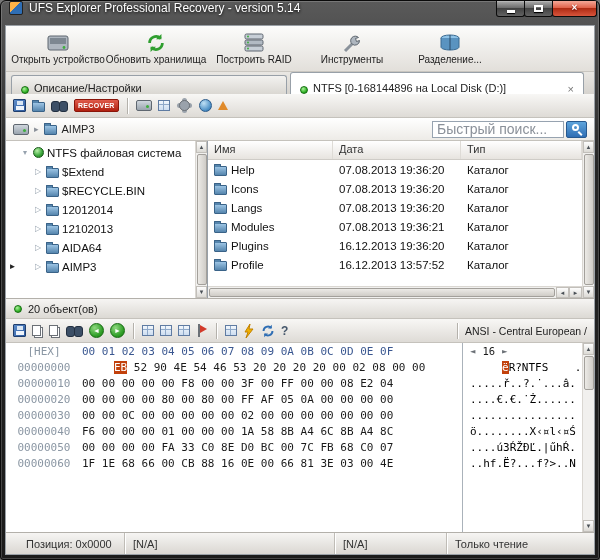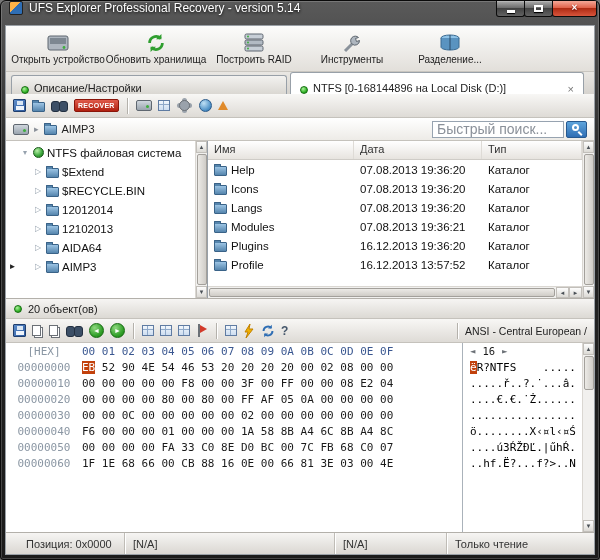--- a/index.html
+++ b/index.html
@@ -80,40 +80,40 @@
   .sc-btn { width:100%; height:12px; font-size:6px; color:#4a5056; display:flex; align-items:center; justify-content:center;
     background:linear-gradient(#fdfdfd,#dcdad5); border:1px solid #c2bfba; flex:none; }
   .sc-thumb { width:10px; margin:1px; background:linear-gradient(90deg,#eceae6,#cfccc7); border:1px solid #a3a09b; border-radius:2px; }
   .grow { flex:1; }
 
   .list-panel { flex:1; background:#fff; display:flex; overflow:hidden; }
   .list-col { flex:1; display:flex; flex-direction:column; overflow:hidden; }
   .list-head { height:19px; display:flex; background:linear-gradient(#ffffff,#e7e4df); border-bottom:1px solid #cfccc7;
     font-size:11px; color:#333; flex:none; }
   .lh { padding:2px 6px; border-right:1px solid #dedbd6; white-space:nowrap; }
-  .c-name { width:146px; flex:none; } .c-date { width:128px; flex:none; } .c-type { flex:1; }
+  .c-name { width:125px; flex:none; } .c-date { width:128px; flex:none; } .c-type { flex:1; }
   .l-row { height:19px; display:flex; align-items:center; font-size:11.5px; color:#111; flex:none; }
   .l-row .cell { padding:0 6px; display:flex; align-items:flex-start; gap:4px; white-space:nowrap; overflow:hidden; }
   .hscroll { margin-top:auto; height:12px; background:#f1f0ee; border-top:1px solid #dad7d2; display:flex; flex:none; }
   .hscroll .sc-btn { width:13px; height:100%; }
   .h-thumb { flex:1; margin:1px; background:linear-gradient(#eceae6,#cfccc7); border:1px solid #a3a09b; border-radius:2px; }
 
   
   .status-strip { height:20px; display:flex; align-items:center; gap:6px; padding:0 8px;
     background:linear-gradient(#f6f5f3,#dcd9d4); border-bottom:1px solid #c5c2bc; font-size:11px; color:#222; }
 
   
   .hex-wrap { flex:1; display:flex; background:#fff; overflow:hidden; }
   .hex-main { flex:1; font-family:"DejaVu Sans Mono",monospace; font-size:11px; overflow:hidden; }
   .hexline { height:16px; display:flex; align-items:center; }
   .hex-off { width:76px; text-align:center; color:#8a96a3; flex:none; }
   .pre { white-space:pre; }
   .hex-cols { color:#3a5790; }
   .hex-bytes { color:#1a1a1a; }
-  .selb { background:#c2410c; color:#fff; }
+  .selb { background:#c2410c; color:#fff;margin-left:32px; }
   .ascii-panel { width:120px; border-left:1px solid #aab2ba; font-family:"DejaVu Sans Mono",monospace; font-size:11px; flex:none; overflow:hidden; }
   .ascii-head { height:16px; display:flex; align-items:center; gap:7px; padding-left:7px; font-size:9px; color:#6b7076; }
   .ascii-head .bpr { font-size:10.5px; color:#1a1a1a; }
   .a-row { height:16px; padding-left:7px; display:flex; align-items:center; }
 
   
   .status-bar { height:22px; display:flex; background:linear-gradient(#f6f5f3,#dad7d2); border-top:1px solid #b3b0aa;
     font-size:11px; color:#333; flex:none; }
   .sb-seg { display:flex; align-items:center; padding:0 8px; border-right:1px solid #bfbcb6; box-shadow:1px 0 0 #fff; white-space:nowrap; }
   .sb1 { width:119px;padding-left:20px; } .sb2 { width:210px; } .sb3 { width:112px; } .sb4 { flex:1; border-right:none; box-shadow:none; }

